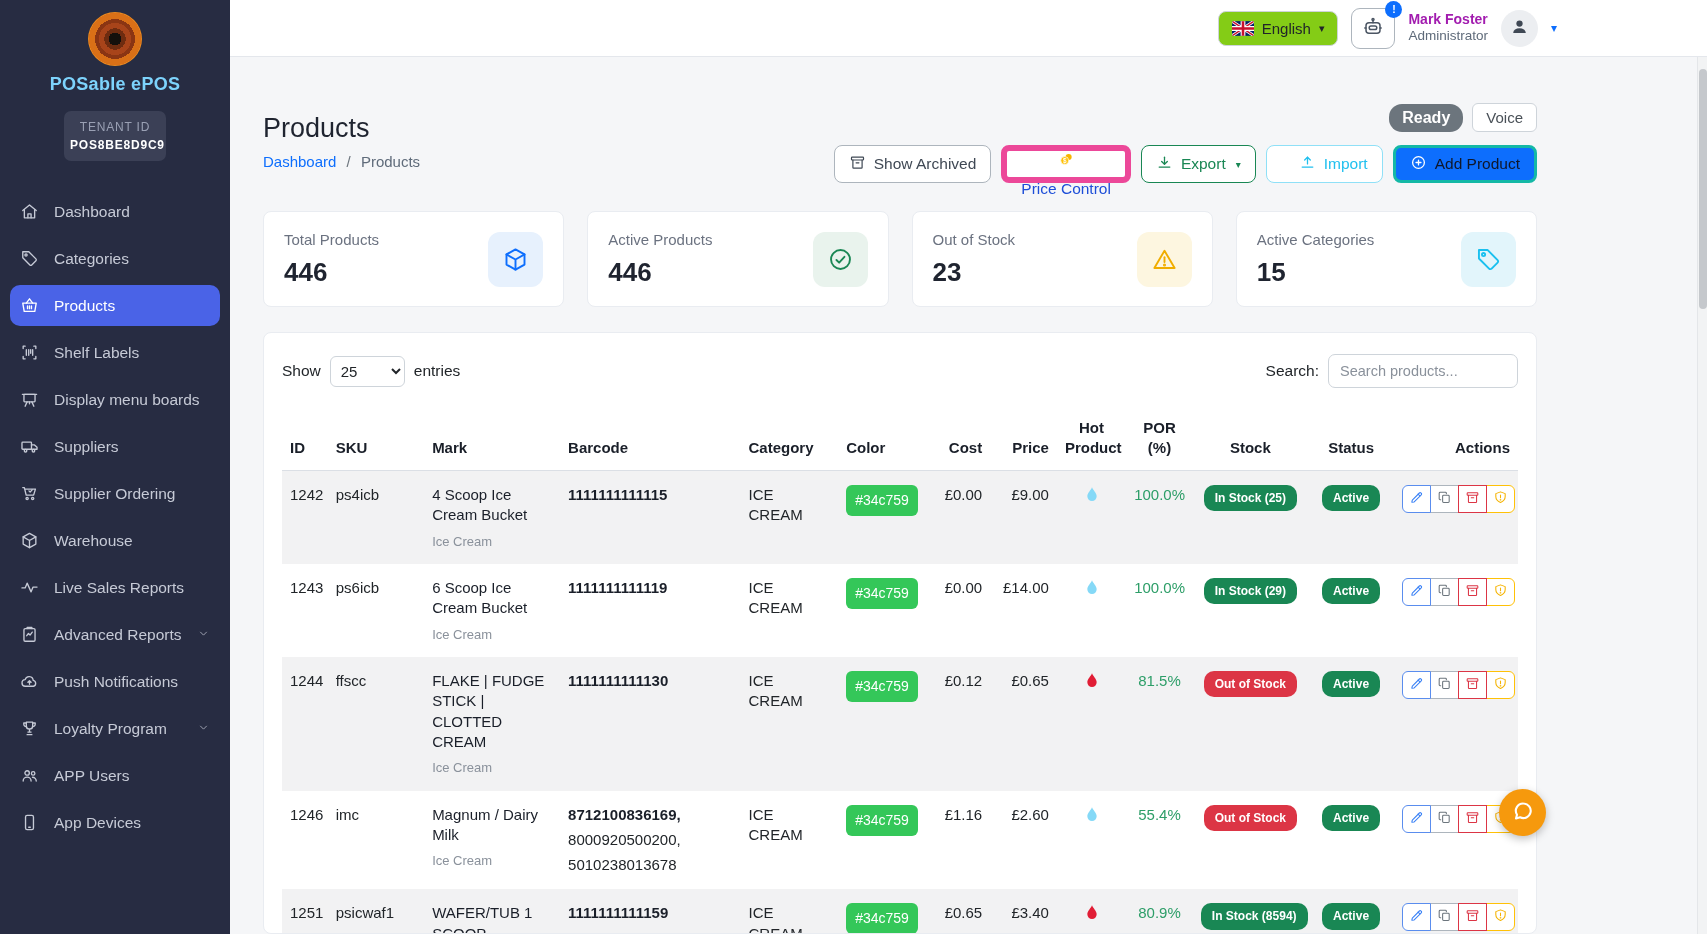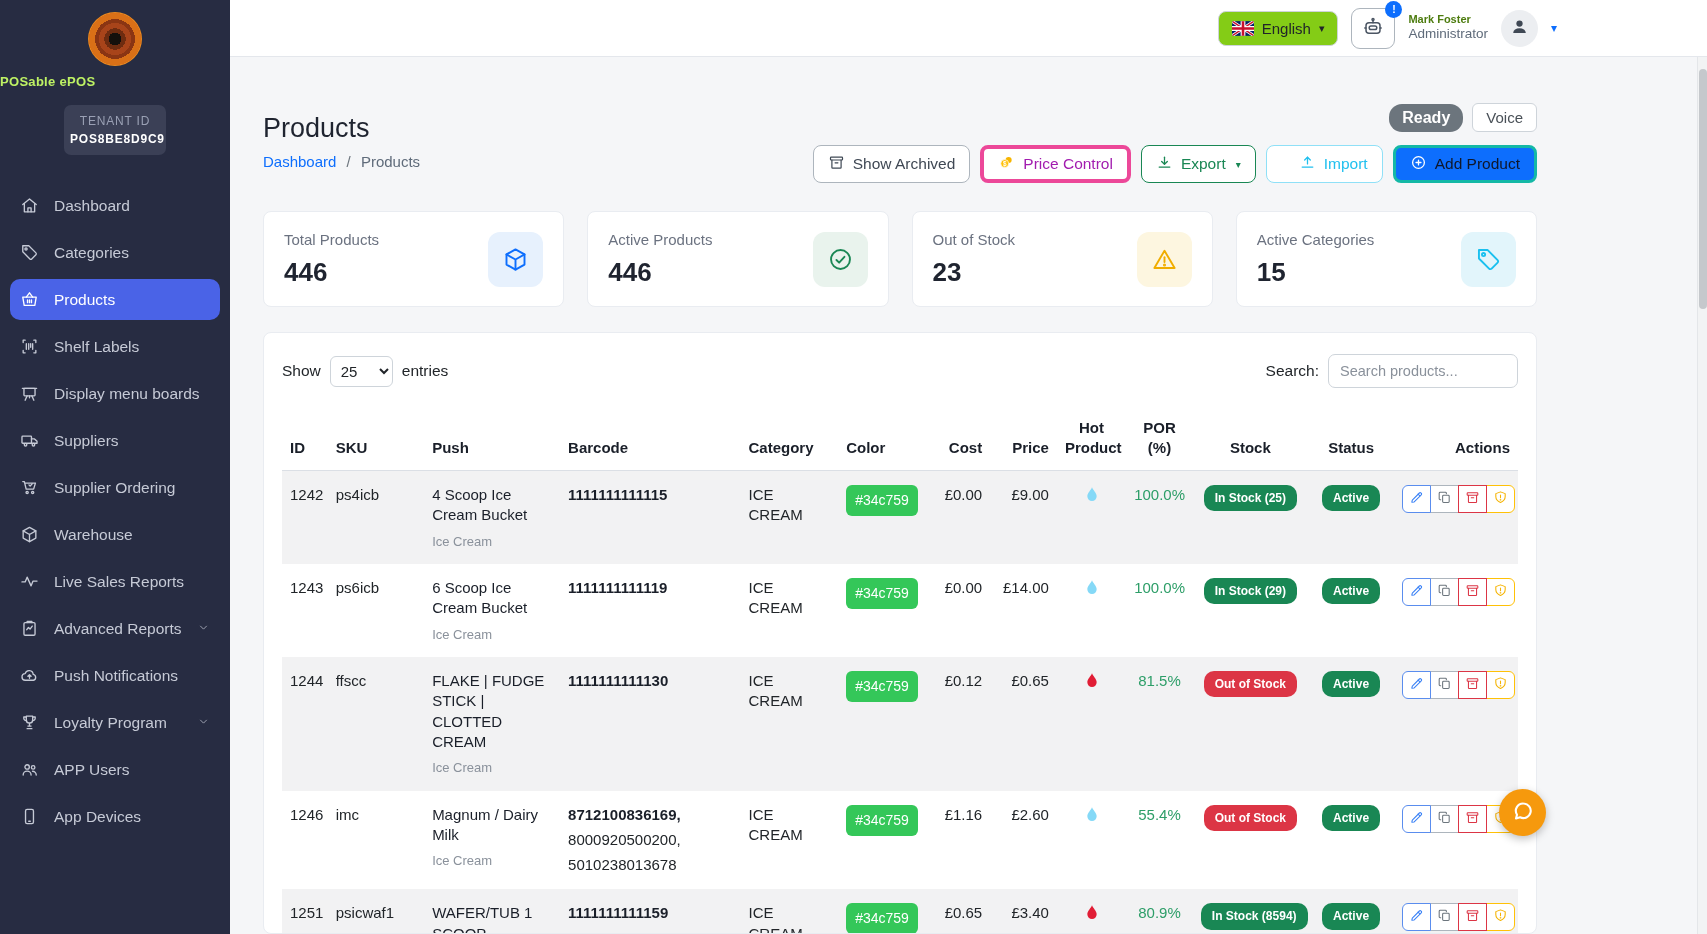--- a/index.html
+++ b/index.html
@@ -4,21 +4,21 @@
 <style>
   * { box-sizing: border-box; margin: 0; padding: 0; }
   html,body { width:1707px; height:934px; overflow:hidden; }
   body { font-family:"Liberation Sans", sans-serif; background:#f5f6f8; color:#212529; }
   .app { position:relative; display:flex; width:1707px; height:934px; }
 
   
   .sidebar { width:230px; flex-shrink:0; background:#272c42; color:#c6cad6; height:100%; overflow:hidden; }
   .logo { width:54px; height:54px; margin:12px auto 8px; border-radius:50%;
           background: radial-gradient(circle, #14100c 0 17%, #6e2c10 17% 28%, #a8441a 28% 42%, #8a3513 42% 52%, #d97017 52% 68%, #e8871e 68% 82%, #c96a15 82% 100%); }
-  .brand { color:#bef264; font-weight:700; font-size:13px; letter-spacing:.3px; margin-bottom:16px; }
+  .brand { text-align:center; color:#7dd3fc; font-weight:700; font-size:18px; letter-spacing:.3px; margin-bottom:16px; }
   .tenant { width:102px; margin:0 auto 26px; background:#3b4056; border-radius:7px; padding:9px 6px; text-align:center; }
   .tenant-label { font-size:12px; color:#9aa0b4; letter-spacing:.8px; margin-bottom:4px; }
   .tenant-value { font-size:12px; color:#fff; font-weight:700; letter-spacing:.8px; }
   .side-nav { padding:4px 10px; }
   .side-item { display:flex; align-items:center; gap:15px; padding:11px 10px; margin-bottom:6px;
                border-radius:10px; font-size:15.5px; color:#c6cad6; cursor:pointer; }
   .side-item.active { background:#4a63e7; color:#fff; }
   .si-icon { width:19px; height:19px; display:flex; align-items:center; justify-content:center; }
   .si-icon svg { width:19px; height:19px; }
   .si-label { flex:1; white-space:nowrap; }
@@ -31,21 +31,21 @@
   .lang-btn { display:inline-flex; align-items:center; gap:8px; background:#84cc16; border:1px solid #ced4da;
               border-radius:8px; padding:8px 13px; font-size:15px; color:#212529; cursor:pointer; font-family:inherit; }
   .flag svg { width:22px; height:15px; border-radius:2px; display:block; }
   .caret-dark { font-size:11px; color:#212529; }
   .bot-btn { position:relative; width:44px; height:41px; background:#fff; border:1px solid #adb5bd; border-radius:9px;
              display:flex; align-items:center; justify-content:center; cursor:pointer; }
   .bot-btn svg { width:24px; height:24px; }
   .bot-badge { position:absolute; top:-8px; right:-8px; width:17px; height:17px; background:#0d6efd; color:#fff;
                border-radius:50%; font-size:10.5px; font-weight:700; display:flex; align-items:center; justify-content:center; }
   .user-info { text-align:left; line-height:1.25; }
-  .user-name { color:#4d7c0f; font-weight:700; font-size:11px; }
+  .user-name { color:#a21caf; font-weight:700; font-size:14px; }
   .user-role { color:#5f6b7a; font-size:13.5px; }
   .avatar { width:37px; height:37px; border-radius:50%; background:#eceef1; display:flex; align-items:center; justify-content:center; cursor:pointer; }
   .avatar svg { width:21px; height:21px; }
   .caret-blue { color:#0d6efd; font-size:12px; cursor:pointer; }
 
   
   .content { flex:1; padding:46px 170px 0 33px; overflow:hidden; display:flex; flex-direction:column; }
   .page-head { display:flex; justify-content:space-between; align-items:flex-start; }
   h1 { font-size:27px; font-weight:500; color:#1f2430; margin-bottom:9px; margin-top:10px; }
   .breadcrumb { font-size:15px; }
@@ -55,21 +55,21 @@
   .head-right { display:flex; flex-direction:column; align-items:flex-end; gap:13px; }
   .badges-row { display:flex; align-items:center; gap:9px; }
   .ready-badge { background:#6c757d; color:#fff; font-size:16px; font-weight:700; padding:5px 13px; border-radius:13px; }
   .voice-btn { background:#fff; border:1px solid #ced4da; border-radius:6px; color:#495057; font-size:15px;
                padding:5px 13px; cursor:pointer; font-family:inherit; }
   .actions-row { display:flex; gap:10px; }
   .btn { display:inline-flex; align-items:center; gap:8px; height:38px; padding:0 14px; border-radius:8px;
          font-size:15.5px; background:#fff; cursor:pointer; font-family:inherit; white-space:nowrap; }
   .btn svg { width:17px; height:17px; }
   .btn-archived { border:1px solid #adb5bd; color:#3f4854; }
-  .btn-price { border:4px solid #ec4899; color:#a21caf; }
+  .btn-price { border:6px solid #ec4899; color:#1d4ed8;flex-direction:column; }
   .btn-export { border:1px solid #198754; color:#198754; }
   .btn-export .caret { font-size:10px; margin-left:2px; }
   .btn-import { border:1px solid #8fe0f7; color:#21c0ef;padding-left:32px; }
   .btn-add { border:3px solid #14b8a6; background:#0d6efd; color:#0f172a; }
 
   
   .stats-row { display:grid; grid-template-columns:repeat(4,1fr); gap:23px; margin-top:28px; }
   .stat-card { background:#fff; border:1px solid #e9ecf1; border-radius:8px; padding:16px 20px; height:96px;
                display:flex; justify-content:space-between; align-items:center; }
   .stat-label { color:#6b7280; font-size:15px; margin-bottom:9px; }
@@ -78,21 +78,21 @@
   .stat-tile svg { width:27px; height:27px; }
   .tile-blue { background:#e7f1fd; color:#0d6efd; }
   .tile-green { background:#e9f3ed; color:#198754; }
   .tile-yellow { background:#fdf6e0; color:#f0ad00; }
   .tile-cyan { background:#e2f5fb; color:#19c0ef; }
 
   
   .table-card { background:#fff; border:1px solid #e9ecf1; border-radius:8px; margin-top:25px; padding:21px 18px; flex:1; overflow:hidden; }
   .table-controls { display:flex; justify-content:space-between; align-items:center; }
   .show-entries { display:flex; align-items:center; gap:9px; font-size:15.5px; }
-  .show-entries select { width:63px; height:31px; border:1px solid #ced4da; border-radius:6px; font-size:15px;
+  .show-entries select { width:75px; height:31px; border:1px solid #ced4da; border-radius:6px; font-size:15px;
                          font-family:inherit; color:#212529; padding:0 6px; background:#fff; }
   .search-box { display:flex; align-items:center; gap:9px; font-size:15.5px; }
   .search-box input { width:190px; height:34px; border:1px solid #ced4da; border-radius:7px; padding:0 11px;
                       font-size:14.5px; font-family:inherit; color:#212529; }
   .search-box input::placeholder { color:#8a919b; }
 
   table { width:100%; border-collapse:collapse; table-layout:fixed; margin-top:22px; }
   th { font-size:15px; font-weight:700; color:#1a1f29; padding:8px 8px 13px; vertical-align:bottom; line-height:1.3; }
   td { font-size:15px; padding:14px 8px; vertical-align:top; line-height:1.35; }
   thead tr { border-bottom:1px solid #dbdfe5; }
@@ -459,21 +459,21 @@
               <col style="width: 5.6%;">
               <col style="width: 5.4%;">
               <col style="width: 9.3%;">
               <col style="width: 7%;">
               <col style="width: 10%;">
             </colgroup>
           <thead>
               <tr>
                 <th class="al">ID</th>
                 <th class="al">SKU</th>
-                <th class="al">Push</th>
+                <th class="al">Mark</th>
                 <th class="al">Barcode</th>
                 <th class="al">Category</th>
                 <th class="al">Color</th>
                 <th class="ar">Cost</th>
                 <th class="ar">Price</th>
                 <th class="ac">Hot Product</th>
                 <th class="ac">POR (%)</th>
                 <th class="ac">Stock</th>
                 <th class="ac">Status</th>
                 <th class="ar">Actions</th>

